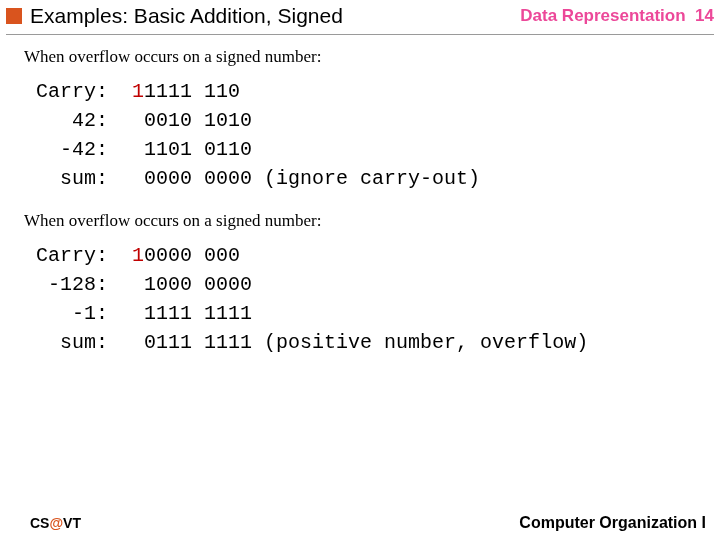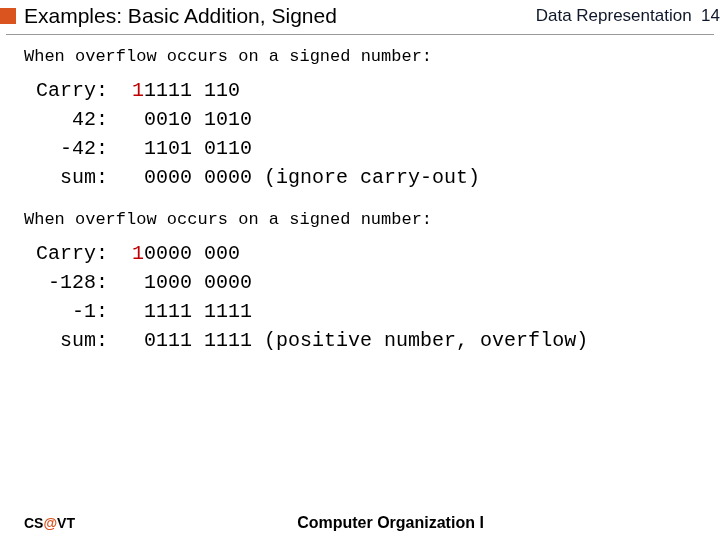--- a/index.html
+++ b/index.html
@@ -7,76 +7,76 @@
       width: 720px;
       height: 540px;
       background: #fff;
       font-family: Arial, Helvetica, sans-serif;
       position: relative;
       overflow: hidden;
     }
     .header {
       display: flex;
       align-items: center;
-      padding: 4px 0;
+      padding: 4px 6px;
     }
     .bullet {
       width: 16px;
       height: 16px;
       background: #d9541e;
       margin-right: 8px;
       flex-shrink: 0;
     }
     .title {
       font-size: 21px;
       color: #000;
       flex-grow: 1;
     }
     .header-right {
       font-size: 17px;
-      font-weight: normal;
-      color: #0f172a;
+      font-weight: bold;
+      color: #ec4899;
       white-space: nowrap;
     }
     .divider {
       border: none;
       border-top: 1px solid #9a9a9a;
       margin: 2px 6px 0 6px;
     }
     .content {
       padding: 12px 24px 0 24px;
     }
     .intro {
-      font-family: Liberation Mono, monospace;
+      font-family: Liberation Serif, serif;
       font-size: 17px;
       margin-bottom: 10px;
     }
     .codeblock {
       font-family: "Courier New", Courier, monospace;
       font-size: 20px;
       line-height: 1.45;
       white-space: pre;
       margin-bottom: 18px;
     }
     .carry-red { color: #c00000; }
     .footer {
       position: absolute;
-      left: 10px; right: 0; bottom: 8px;
+      left: 16px; right: 0; bottom: 8px;
       display: flex;
       align-items: baseline;
       padding: 0 14px;
     }
     .footer-left {
       font-size: 14px;
       font-weight: bold;
     }
     .at { color: #d9541e; }
     .footer-center {
       flex-grow: 1;
-      text-align: center;
+      text-align: right;
       font-size: 16px;
       font-weight: bold;
     }
     .footer-right {
       font-size: 13px;
       font-weight: bold;
       white-space: nowrap;
     }
   </style>
 </head>

